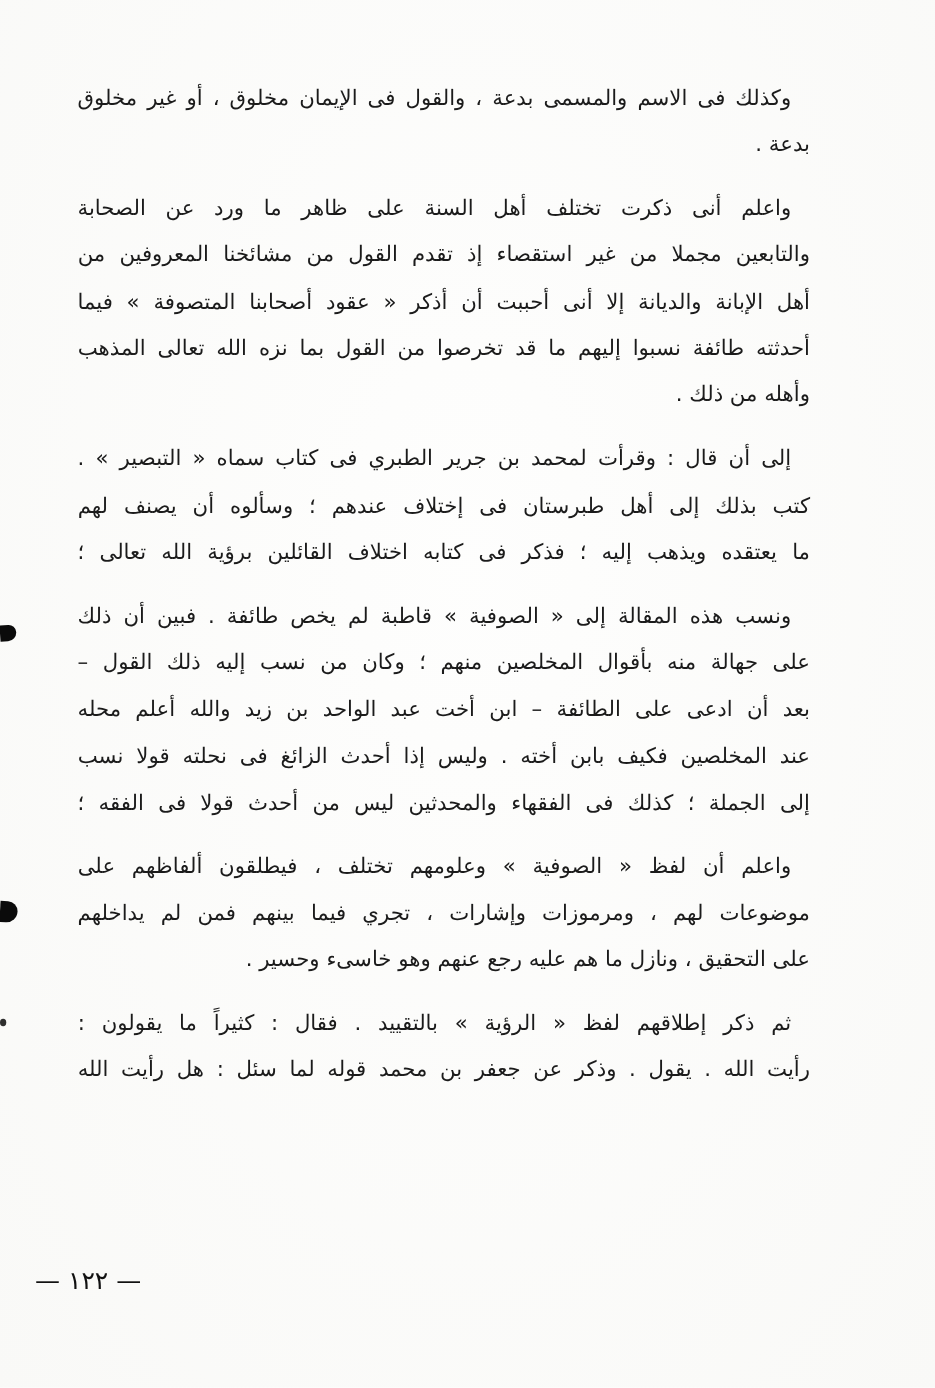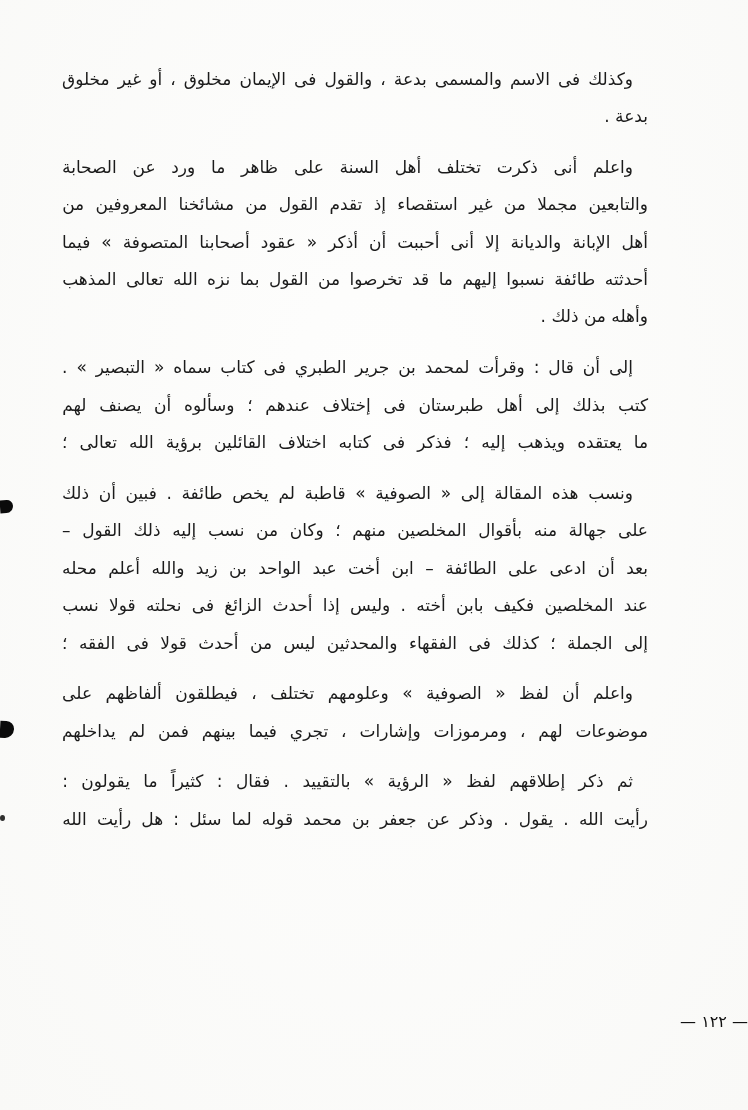--- a/index.html
+++ b/index.html
@@ -43,22 +43,22 @@
     text-align: right;
     line-height: 37.5px;
     white-space: nowrap;
   }
   .word { display: inline-block; }
   .page-number {
     position: absolute;
     top: 1012px;
     left: 0;
     right: 0;
-    text-align: right;
-    font-size: 16px;
+    text-align: left;
+    font-size: 20px;
     letter-spacing: 3px;
     color: #111;
     direction: rtl;
     padding-left: 28px;
   }
   .ink-blob {
     position: absolute;
     background: #0b0b0b;
   }
   .blob-1 {
@@ -326,20 +326,21 @@
           <span class="word">ومرموزات</span>
           <span class="word">وإشارات</span>
           <span class="word">،</span>
           <span class="word">تجري</span>
           <span class="word">فيما</span>
           <span class="word">بينهم</span>
           <span class="word">فمن</span>
           <span class="word">لم</span>
           <span class="word">يداخلهم</span>
         </div>
+        <div class="line last">على التحقيق ، ونازل ما هم عليه رجع عنهم وهو خاسىء وحسير .</div>
       </div>
       <div class="para">
         <div class="line first">
           <span class="word">ثم</span>
           <span class="word">ذكر</span>
           <span class="word">إطلاقهم</span>
           <span class="word">لفظ</span>
           <span class="word">«</span>
           <span class="word">الرؤية</span>
           <span class="word">»</span>

